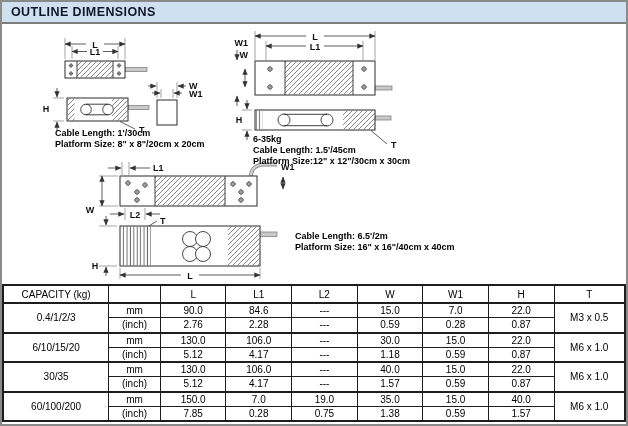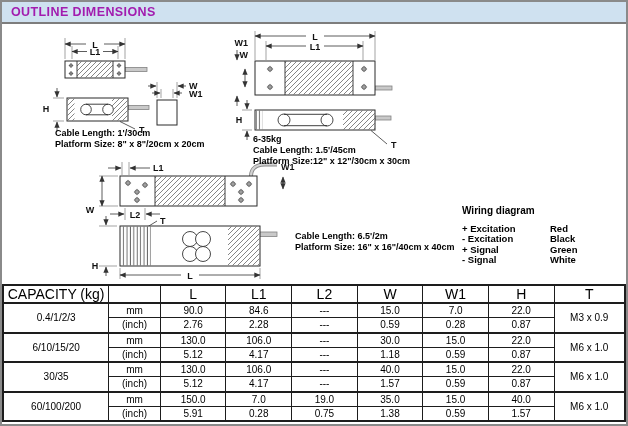--- a/index.html
+++ b/index.html
@@ -1,40 +1,40 @@
 <!DOCTYPE html>
 <html><head>
 <meta charset="utf-8">
 <style>
   html,body{margin:0;padding:0;background:#e8e8e8;}
   .page{position:relative;width:624px;height:422px;background:#fff;border:2px solid #8a8a8a;
         font-family:"Liberation Sans",sans-serif;color:#000;overflow:hidden;}
   .titlebar{position:absolute;left:0;top:0;width:100%;height:20px;background:#cfe1f0;
             border-bottom:2px solid #7d7d7d;}
   .titlebar .t{display:block;font-size:12.5px;font-weight:bold;letter-spacing:.4px;
-               line-height:20px;padding-left:9px;color:#a21caf;}
+               line-height:20px;padding-left:9px;color:#0f172a;}
   .draw-area{position:absolute;left:0;top:22px;width:624px;height:260px;background:#fff;}
   svg.drawings{position:absolute;left:0;top:0;}
   .part{fill:#fff;stroke:#2b2b2b;stroke-width:1;}
   .div{stroke:#2b2b2b;stroke-width:.9;}
   .ext{stroke:#7b7b7b;stroke-width:.7;}
   .dl{stroke:#333;stroke-width:.8;}
   .cable{fill:#c9c9c9;stroke:#828282;stroke-width:.8;}
   .dim-text{font-family:"Liberation Sans",sans-serif;font-size:9px;font-weight:bold;fill:#111;}
   .lbl{position:absolute;font-size:9px;font-weight:bold;line-height:11px;white-space:nowrap;color:#000;}
   .wiring{position:absolute;left:460px;top:181px;width:162px;}
   .wiring .wt{font-size:10px;font-weight:bold;margin-bottom:8px;}
   .wrow{display:flex;font-size:9.5px;font-weight:bold;line-height:10.3px;}
   .wrow .sig{width:88px;}
   table.dims{position:absolute;left:0;top:282px;width:624px;height:138px;border-collapse:collapse;
              table-layout:fixed;font-size:10px;}
   table.dims th,table.dims td{border:1px solid #1d1d1d;text-align:center;vertical-align:middle;
              padding:0;font-weight:normal;overflow:hidden;}
   table.dims{border:2px solid #1d1d1d;}
-  table.dims thead th{height:16px;font-size:14px;}
+  table.dims thead th{height:16px;font-size:10px;}
   tr.gs td{border-top:2px solid #1d1d1d;}
 </style>
 </head>
 <body>
 
 <div class="page">
 
   <div class="titlebar">
     <span class="t">OUTLINE DIMENSIONS</span>
   </div>
@@ -229,39 +229,20 @@
     <div class="lbl" style="left:251px;top:110px;">
       <div>6-35kg</div>
       <div>Cable Length: 1.5'/45cm</div>
       <div>Platform Size:12" x 12"/30cm x 30cm</div>
     </div>
     <div class="lbl" style="left:293px;top:207px;">
       <div>Cable Length: 6.5'/2m</div>
       <div>Platform Size: 16" x 16"/40cm x 40cm</div>
     </div>
 
-    <div class="wiring">
-      <div class="wt">Wiring diagram</div>
-      <div class="wrow">
-        <span class="sig">+ Excitation</span>
-        <span>Red</span>
-      </div>
-      <div class="wrow">
-        <span class="sig">- Excitation</span>
-        <span>Black</span>
-      </div>
-      <div class="wrow">
-        <span class="sig">+ Signal</span>
-        <span>Green</span>
-      </div>
-      <div class="wrow">
-        <span class="sig">- Signal</span>
-        <span>White</span>
-      </div>
-    </div>
   </div>
 
   <table class="dims">
     <colgroup>
       <col style="width:17%">
         <col style="width:8.3%">
       <col style="width:10.55%">
         <col style="width:10.55%">
         <col style="width:10.55%">
       <col style="width:10.55%">
@@ -285,21 +266,21 @@
     <tbody>
       <tr class="gs">
         <td rowspan="2">0.4/1/2/3</td>
         <td>mm</td>
         <td>90.0</td>
         <td>84.6</td>
         <td>---</td>
         <td>15.0</td>
         <td>7.0</td>
         <td>22.0</td>
-        <td rowspan="2">M3 x 0.9</td>
+        <td rowspan="2">M3 x 0.5</td>
       </tr>
       <tr>
         <td>(inch)</td>
         <td>2.76</td>
         <td>2.28</td>
         <td>---</td>
         <td>0.59</td>
         <td>0.28</td>
         <td>0.87</td>
       </tr>
@@ -349,21 +330,21 @@
         <td>150.0</td>
         <td>7.0</td>
         <td>19.0</td>
         <td>35.0</td>
         <td>15.0</td>
         <td>40.0</td>
         <td rowspan="2">M6 x 1.0</td>
       </tr>
       <tr>
         <td>(inch)</td>
-        <td>5.91</td>
+        <td>7.85</td>
         <td>0.28</td>
         <td>0.75</td>
         <td>1.38</td>
         <td>0.59</td>
         <td>1.57</td>
       </tr>
     </tbody>
   </table>
 </div>
 

